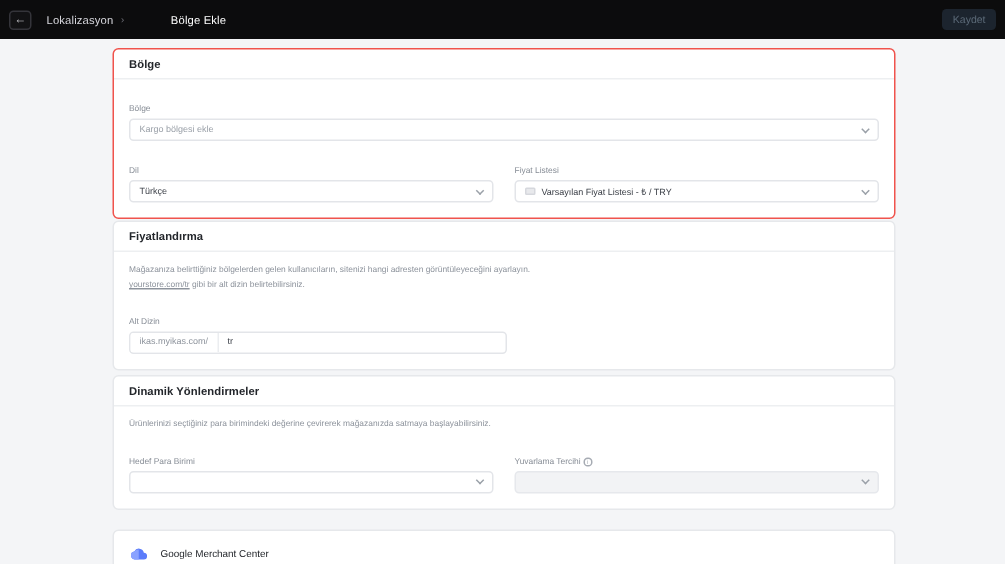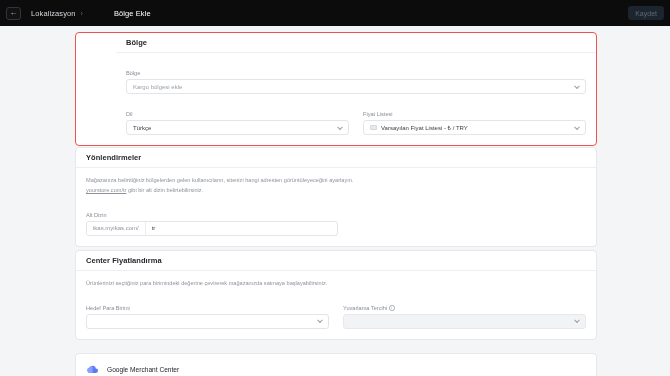--- a/index.html
+++ b/index.html
@@ -55,21 +55,21 @@
     width: 670px; height: 350px;
     overflow: hidden;
   }
   .card {
     position: absolute;
     left: 75px; width: 522px;
     background: #ffffff;
     border: 1px solid #e6e8eb;
     border-radius: 4px;
   }
-  .card.error { border: 1px solid #f0534d; padding-left: 40px; }
+  .card.error { border: 1px solid #f0534d; }
   .card-head {
     height: 20px;
     display: flex; align-items: center;
     padding: 0 10px;
     border-bottom: 1px solid #edeff1;
   }
   .card-title {
     font-size: 7.5px; font-weight: bold; color: #23262b;
     letter-spacing: .05px;
   }
@@ -197,40 +197,40 @@
               <span class="chev"></span>
             </div>
           </div>
         </div>
 
       </div>
     </div>
 
     <div class="card" style="top:121px;">
       <div class="card-head">
-        <span class="card-title">Yönlendirmeler</span>
+        <span class="card-title">Fiyatlandırma</span>
       </div>
       <div class="card-body">
         <div class="desc">
           <span>Mağazanıza belirttiğiniz bölgelerden gelen kullanıcıların, sitenizi hangi adresten görüntüleyeceğini ayarlayın. </span><a href="#">yourstore.com/tr</a><span> gibi bir alt dizin belirtebilirsiniz.</span>
         </div>
 
         <div>
           <div class="field-label">Alt Dizin</div>
           <div class="input-group">
             <span class="input-prefix">ikas.myikas.com/</span>
             <span class="input-val">tr</span>
           </div>
         </div>
       </div>
     </div>
 
     <div class="card" style="top:224px;">
       <div class="card-head">
-        <span class="card-title">Center Fiyatlandırma</span>
+        <span class="card-title">Dinamik Yönlendirmeler</span>
       </div>
       <div class="card-body">
         <div class="desc">Ürünlerinizi seçtiğiniz para birimindeki değerine çevirerek mağazanızda satmaya başlayabilirsiniz.</div>
 
         <div class="row">
           <div class="col">
             <div class="field-label">Hedef Para Birimi</div>
             <div class="select placeholder">
               <span></span>
               <span class="chev"></span>

